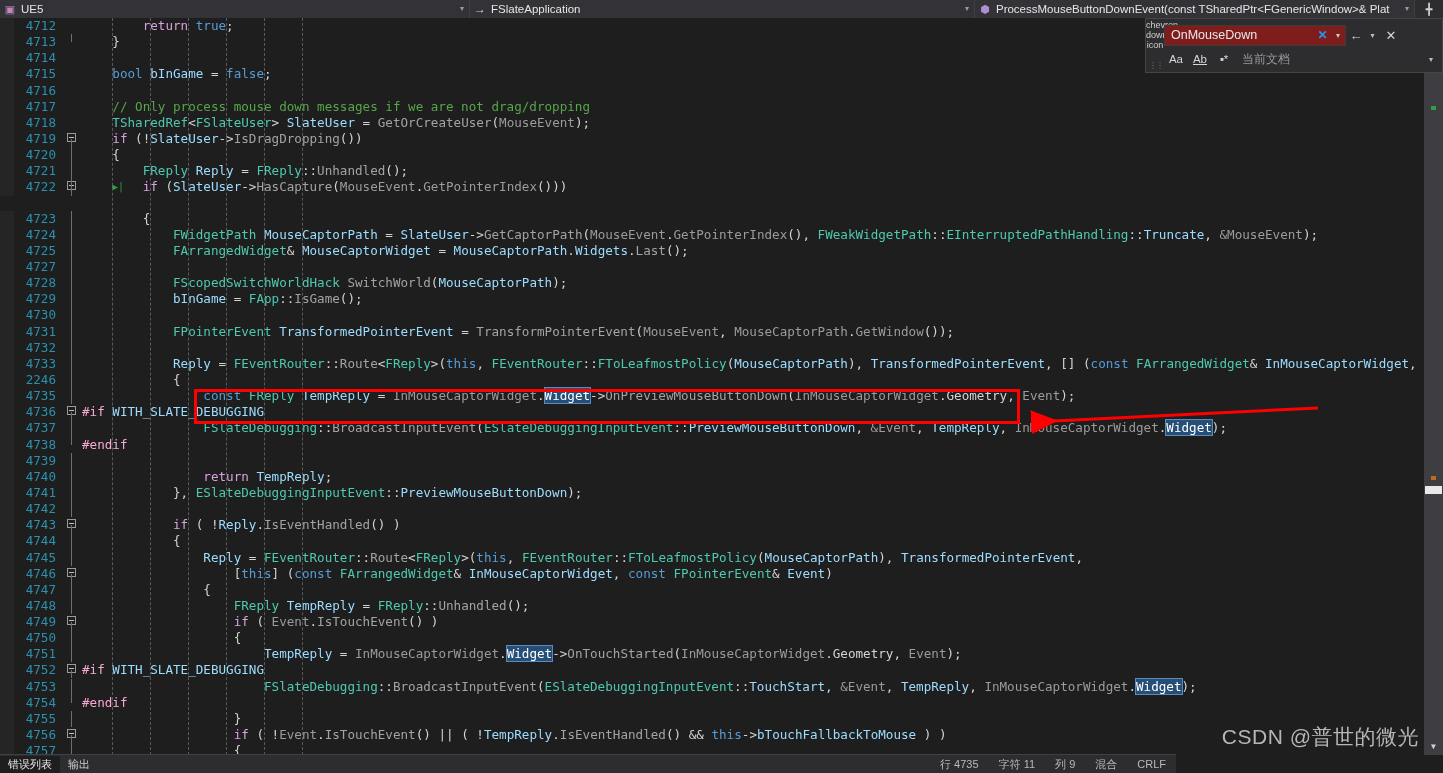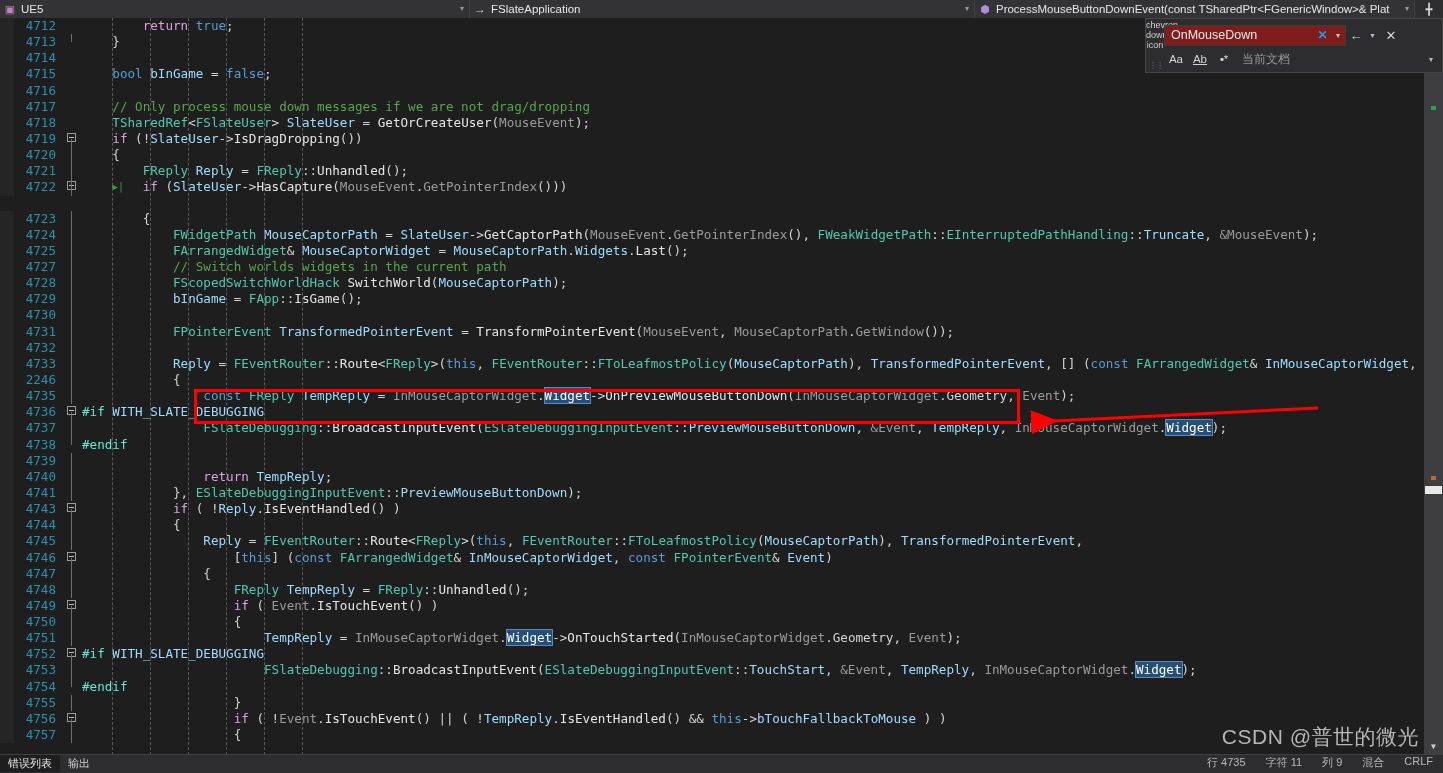--- a/index.html
+++ b/index.html
@@ -164,25 +164,25 @@
     position: absolute;
     width: 0;
     border-left: 1px dashed #5a5a5a;
   }
 
   
   .kw   { color: #569cd6; }   
   .kwp  { color: #d8a0df; }   
   .typ  { color: #4ec9b0; }   
   .var  { color: #9cdcfe; }   
-  .fn   { color: #e5e5e5; }   
+  .fn   { color: #a3a3a3; }   
   .cmt  { color: #57a64a; }   
   .pun  { color: #d4d4d4; }   
   .gray { color: #9b9b9b; }   
-  .pp   { color: #5eead4; }   
+  .pp   { color: #f9a8d4; }   
   .ppk  { color: #9cdcfe; }
   .sel  { background: #264f78; color: #ffffff; outline: 1px solid #5a8ac0; }
 
   
   .redbox {
     position: absolute;
     border: 3px solid #ff0000;
     pointer-events: none;
     box-sizing: border-box;
   }
@@ -326,25 +326,25 @@
   .vs-mark {
     position: absolute;
     width: 5px;
     height: 4px;
   }
 
   
   .bottombar {
     position: absolute;
     left: 0; bottom: 0;
-    width: 1443px; height: 18px;
+    width: 1176px; height: 18px;
     background: #2d2d30;
     border-top: 1px solid #3f3f46;
     display: flex;
-    align-items: flex-start;
+    align-items: center;
     font-family: "Liberation Sans", sans-serif;
     font-size: 11px;
     color: #b9b9b9;
     overflow: hidden;
   }
   .bb-tab {
     height: 17px;
     line-height: 17px;
     padding: 0 8px;
     color: #cfcfcf;
@@ -399,35 +399,36 @@
           <div class="row" style="top: 0px;"><div class="gutter-strip"></div><div class="lnum">4716</div><div class="code"></div></div>
           <div class="row" style="top: 0px;"><div class="gutter-strip"></div><div class="lnum">4717</div><div class="code"><span class="pun">    </span><span class="cmt">// Only process mouse down messages if we are not drag/dropping</span></div></div>
           <div class="row" style="top: 0px;"><div class="gutter-strip"></div><div class="lnum">4718</div><div class="code"><span class="pun">    </span><span class="typ">TSharedRef</span><span class="pun">&lt;</span><span class="typ">FSlateUser</span><span class="pun">&gt; </span><span class="var">SlateUser</span><span class="pun"> = </span><span class="fn">GetOrCreateUser</span><span class="pun">(</span><span class="gray">MouseEvent</span><span class="pun">);</span></div></div>
           <div class="row" style="top: 0px;"><div class="gutter-strip"></div><div class="lnum">4719</div><div class="foldcol"><span class="foldbox"></span></div><div class="vbar half-bot"></div><div class="code"><span class="pun">    </span><span class="kwp">if</span><span class="pun"> (!</span><span class="var">SlateUser</span><span class="pun">-&gt;</span><span class="fn">IsDragDropping</span><span class="pun">())</span></div></div>
           <div class="row" style="top: 0px;"><div class="gutter-strip"></div><div class="lnum">4720</div><div class="vbar"></div><div class="code"><span class="pun">    {</span></div></div>
           <div class="row" style="top: 0px;"><div class="gutter-strip"></div><div class="lnum">4721</div><div class="vbar"></div><div class="code"><span class="pun">        </span><span class="typ">FReply</span><span class="pun"> </span><span class="var">Reply</span><span class="pun"> = </span><span class="typ">FReply</span><span class="pun">::</span><span class="fn">Unhandled</span><span class="pun">();</span></div></div>
           <div class="row" style="top: 0px;"><div class="gutter-strip"></div><div class="lnum">4722</div><div class="foldcol"><span class="foldbox"></span></div><div class="vbar"></div><div style="position: absolute; left: 112px; top: 2px; color: rgb(47, 158, 68); font-size: 10px; line-height: 12px;">▶|</div><div class="code"><span class="pun">        </span><span class="kwp">if</span><span class="pun"> (</span><span class="var">SlateUser</span><span class="pun">-&gt;</span><span class="fn">HasCapture</span><span class="pun">(</span><span class="gray">MouseEvent</span><span class="pun">.</span><span class="gray">GetPointerIndex</span><span class="pun">()))</span></div></div>
           <div class="row" style="top: 0px; margin-top: 15px;"><div class="gutter-strip"></div><div class="lnum">4723</div><div class="vbar"></div><div class="code"><span class="pun">        {</span></div></div>
           <div class="row" style="top: 0px;"><div class="gutter-strip"></div><div class="lnum">4724</div><div class="vbar"></div><div class="code"><span class="pun">            </span><span class="typ">FWidgetPath</span><span class="pun"> </span><span class="var">MouseCaptorPath</span><span class="pun"> = </span><span class="var">SlateUser</span><span class="pun">-&gt;</span><span class="fn">GetCaptorPath</span><span class="pun">(</span><span class="gray">MouseEvent</span><span class="pun">.</span><span class="gray">GetPointerIndex</span><span class="pun">(), </span><span class="typ">FWeakWidgetPath</span><span class="pun">::</span><span class="typ">EInterruptedPathHandling</span><span class="pun">::</span><span class="var">Truncate</span><span class="pun">, </span><span class="gray">&amp;MouseEvent</span><span class="pun">);</span></div></div>
           <div class="row" style="top: 0px;"><div class="gutter-strip"></div><div class="lnum">4725</div><div class="vbar"></div><div class="code"><span class="pun">            </span><span class="typ">FArrangedWidget</span><span class="pun">&amp; </span><span class="var">MouseCaptorWidget</span><span class="pun"> = </span><span class="var">MouseCaptorPath</span><span class="pun">.</span><span class="var">Widgets</span><span class="pun">.</span><span class="fn">Last</span><span class="pun">();</span></div></div>
-          <div class="row" style="top: 0px;"><div class="gutter-strip"></div><div class="lnum">4727</div><div class="vbar"></div><div class="code"><span class="pun">            </span><span class="cmt">// Switch worlds widgets in the current path</span></div></div>
+          <div class="row" style="top: 0px;"><div class="gutter-strip"></div><div class="lnum">4727</div><div class="vbar"></div></div>
           <div class="row" style="top: 0px;"><div class="gutter-strip"></div><div class="lnum">4728</div><div class="vbar"></div><div class="code"><span class="pun">            </span><span class="typ">FScopedSwitchWorldHack</span><span class="pun"> </span><span class="fn">SwitchWorld</span><span class="pun">(</span><span class="var">MouseCaptorPath</span><span class="pun">);</span></div></div>
           <div class="row" style="top: 0px; padding-left: 14px;"><div class="gutter-strip"></div><div class="lnum">4729</div><div class="vbar"></div><div class="code"><span class="pun">            </span><span class="var">bInGame</span><span class="pun"> = </span><span class="typ">FApp</span><span class="pun">::</span><span class="fn">IsGame</span><span class="pun">();</span></div></div>
           <div class="row" style="top: 0px;"><div class="gutter-strip"></div><div class="lnum">4730</div><div class="vbar"></div><div class="code"></div></div>
           <div class="row" style="top: 0px;"><div class="gutter-strip"></div><div class="lnum">4731</div><div class="vbar"></div><div class="code"><span class="pun">            </span><span class="typ">FPointerEvent</span><span class="pun"> </span><span class="var">TransformedPointerEvent</span><span class="pun"> = </span><span class="fn">TransformPointerEvent</span><span class="pun">(</span><span class="gray">MouseEvent</span><span class="pun">, </span><span class="gray">MouseCaptorPath</span><span class="pun">.</span><span class="gray">GetWindow</span><span class="pun">());</span></div></div>
           <div class="row" style="top: 0px;"><div class="gutter-strip"></div><div class="lnum">4732</div><div class="vbar"></div><div class="code"></div></div>
           <div class="row" style="top: 0px;"><div class="gutter-strip"></div><div class="lnum">4733</div><div class="vbar"></div><div class="code"><span class="pun">            </span><span class="var">Reply</span><span class="pun"> = </span><span class="typ">FEventRouter</span><span class="pun">::</span><span class="fn">Route</span><span class="pun">&lt;</span><span class="typ">FReply</span><span class="pun">&gt;(</span><span class="kw">this</span><span class="pun">, </span><span class="typ">FEventRouter</span><span class="pun">::</span><span class="typ">FToLeafmostPolicy</span><span class="pun">(</span><span class="var">MouseCaptorPath</span><span class="pun">), </span><span class="var">TransformedPointerEvent</span><span class="pun">, [] (</span><span class="kw">const</span><span class="pun"> </span><span class="typ">FArrangedWidget</span><span class="pun">&amp; </span><span class="var">InMouseCaptorWidget</span><span class="pun">, </span></div></div>
           <div class="row" style="top: 0px;"><div class="gutter-strip"></div><div class="lnum">2246</div><div class="vbar"></div><div class="code"><span class="pun">            {</span></div></div>
           <div class="row" style="top: 0px;"><div class="gutter-strip"></div><div class="lnum">4735</div><div class="vbar"></div><div class="code"><span class="pun">                </span><span class="kw">const</span><span class="pun"> </span><span class="typ">FReply</span><span class="pun"> </span><span class="var">TempReply</span><span class="pun"> = </span><span class="gray">InMouseCaptorWidget</span><span class="pun">.</span><span class="sel">Widget</span><span class="pun">-&gt;</span><span class="fn">OnPreviewMouseButtonDown</span><span class="pun">(</span><span class="gray">InMouseCaptorWidget</span><span class="pun">.</span><span class="pun">Geometry</span><span class="pun">, </span><span class="gray">Event</span><span class="pun">);</span></div></div>
           <div class="row" style="top: 0px;"><div class="gutter-strip"></div><div class="lnum">4736</div><div class="foldcol"><span class="foldbox"></span></div><div class="vbar half-bot"></div><div class="code" style="left: 82px;"><span class="pp">#if</span><span class="pun"> </span><span class="ppk">WITH_SLATE_DEBUGGING</span></div></div>
           <div class="row" style="top: 0px;"><div class="gutter-strip"></div><div class="lnum">4737</div><div class="vbar"></div><div class="code"><span class="pun">                </span><span class="typ">FSlateDebugging</span><span class="pun">::</span><span class="fn">BroadcastInputEvent</span><span class="pun">(</span><span class="typ">ESlateDebuggingInputEvent</span><span class="pun">::</span><span class="var">PreviewMouseButtonDown</span><span class="pun">, </span><span class="gray">&amp;Event</span><span class="pun">, </span><span class="var">TempReply</span><span class="pun">, </span><span class="gray">InMouseCaptorWidget</span><span class="pun">.</span><span class="sel">Widget</span><span class="pun">);</span></div></div>
           <div class="row" style="top: 0px;"><div class="gutter-strip"></div><div class="lnum">4738</div><div class="vbar half-top"></div><div class="code" style="left: 82px;"><span class="pp">#endif</span></div></div>
           <div class="row" style="top: 0px;"><div class="gutter-strip"></div><div class="lnum">4739</div><div class="vbar"></div><div class="code"></div></div>
           <div class="row" style="top: 0px;"><div class="gutter-strip"></div><div class="lnum">4740</div><div class="vbar"></div><div class="code"><span class="pun">                </span><span class="kwp">return</span><span class="pun"> </span><span class="var">TempReply</span><span class="pun">;</span></div></div>
           <div class="row" style="top: 0px;"><div class="gutter-strip"></div><div class="lnum">4741</div><div class="vbar"></div><div class="code"><span class="pun">            }, </span><span class="typ">ESlateDebuggingInputEvent</span><span class="pun">::</span><span class="var">PreviewMouseButtonDown</span><span class="pun">);</span></div></div>
+          <div class="row" style="top: 0px;"><div class="gutter-strip"></div><div class="lnum">4742</div><div class="vbar"></div><div class="code"></div></div>
           <div class="row" style="top: 0px;"><div class="gutter-strip"></div><div class="lnum">4743</div><div class="foldcol"><span class="foldbox"></span></div><div class="vbar half-bot"></div><div class="code"><span class="pun">            </span><span class="kwp">if</span><span class="pun"> ( !</span><span class="var">Reply</span><span class="pun">.</span><span class="fn">IsEventHandled</span><span class="pun">() )</span></div></div>
           <div class="row" style="top: 0px;"><div class="gutter-strip"></div><div class="lnum">4744</div><div class="vbar"></div><div class="code"><span class="pun">            {</span></div></div>
           <div class="row" style="top: 0px;"><div class="gutter-strip"></div><div class="lnum">4745</div><div class="vbar"></div><div class="code"><span class="pun">                </span><span class="var">Reply</span><span class="pun"> = </span><span class="typ">FEventRouter</span><span class="pun">::</span><span class="fn">Route</span><span class="pun">&lt;</span><span class="typ">FReply</span><span class="pun">&gt;(</span><span class="kw">this</span><span class="pun">, </span><span class="typ">FEventRouter</span><span class="pun">::</span><span class="typ">FToLeafmostPolicy</span><span class="pun">(</span><span class="var">MouseCaptorPath</span><span class="pun">), </span><span class="var">TransformedPointerEvent</span><span class="pun">,</span></div></div>
           <div class="row" style="top: 0px;"><div class="gutter-strip"></div><div class="lnum">4746</div><div class="foldcol"><span class="foldbox"></span></div><div class="vbar half-bot"></div><div class="code"><span class="pun">                    [</span><span class="kw">this</span><span class="pun">] (</span><span class="kw">const</span><span class="pun"> </span><span class="typ">FArrangedWidget</span><span class="pun">&amp; </span><span class="var">InMouseCaptorWidget</span><span class="pun">, </span><span class="kw">const</span><span class="pun"> </span><span class="typ">FPointerEvent</span><span class="pun">&amp; </span><span class="var">Event</span><span class="pun">)</span></div></div>
           <div class="row" style="top: 0px;"><div class="gutter-strip"></div><div class="lnum">4747</div><div class="vbar"></div><div class="code"><span class="pun">                {</span></div></div>
           <div class="row" style="top: 0px;"><div class="gutter-strip"></div><div class="lnum">4748</div><div class="vbar"></div><div class="code"><span class="pun">                    </span><span class="typ">FReply</span><span class="pun"> </span><span class="var">TempReply</span><span class="pun"> = </span><span class="typ">FReply</span><span class="pun">::</span><span class="fn">Unhandled</span><span class="pun">();</span></div></div>
           <div class="row" style="top: 0px;"><div class="gutter-strip"></div><div class="lnum">4749</div><div class="foldcol"><span class="foldbox"></span></div><div class="vbar half-bot"></div><div class="code"><span class="pun">                    </span><span class="kwp">if</span><span class="pun"> ( </span><span class="gray">Event</span><span class="pun">.</span><span class="fn">IsTouchEvent</span><span class="pun">() )</span></div></div>
           <div class="row" style="top: 0px;"><div class="gutter-strip"></div><div class="lnum">4750</div><div class="vbar"></div><div class="code"><span class="pun">                    {</span></div></div>
           <div class="row" style="top: 0px;"><div class="gutter-strip"></div><div class="lnum">4751</div><div class="vbar"></div><div class="code"><span class="pun">                        </span><span class="var">TempReply</span><span class="pun"> = </span><span class="gray">InMouseCaptorWidget</span><span class="pun">.</span><span class="sel">Widget</span><span class="pun">-&gt;</span><span class="fn">OnTouchStarted</span><span class="pun">(</span><span class="gray">InMouseCaptorWidget</span><span class="pun">.</span><span class="pun">Geometry</span><span class="pun">, </span><span class="gray">Event</span><span class="pun">);</span></div></div>
           <div class="row" style="top: 0px;"><div class="gutter-strip"></div><div class="lnum">4752</div><div class="foldcol"><span class="foldbox"></span></div><div class="vbar half-bot"></div><div class="code" style="left: 82px;"><span class="pp">#if</span><span class="pun"> </span><span class="ppk">WITH_SLATE_DEBUGGING</span></div></div>

